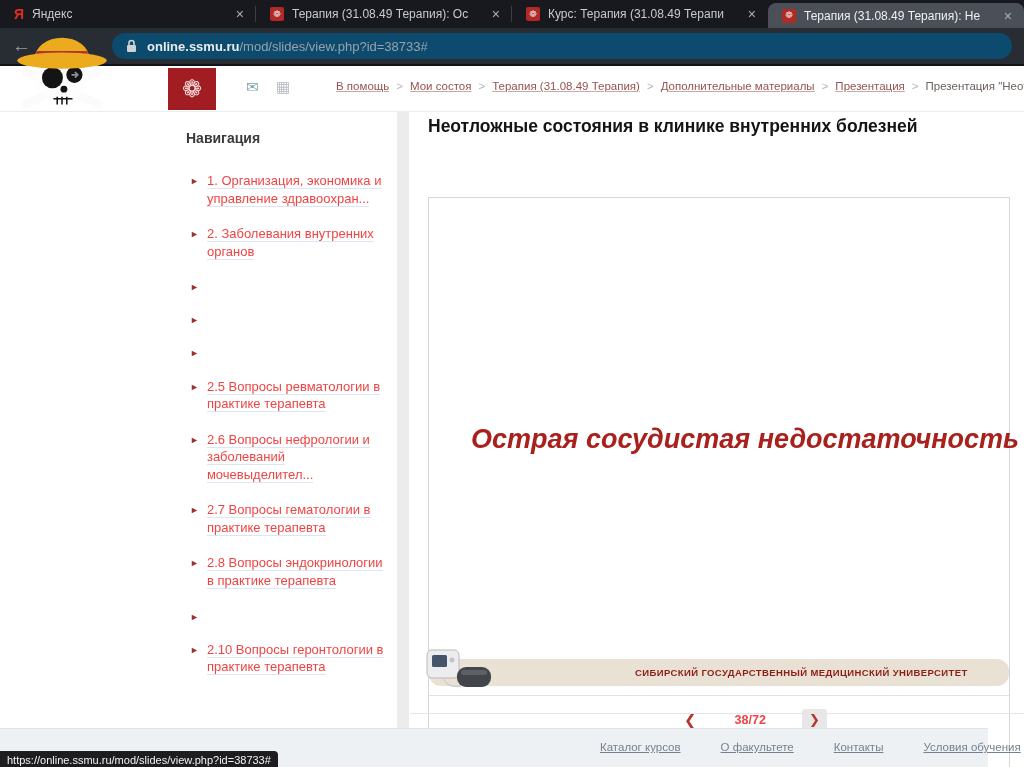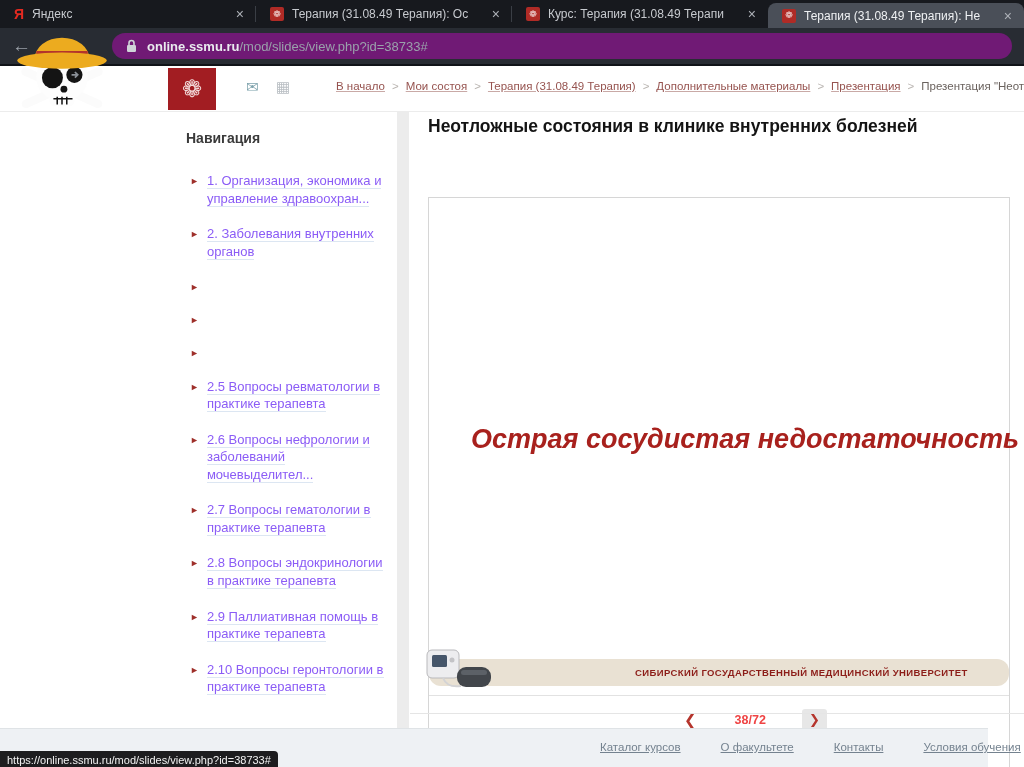--- a/index.html
+++ b/index.html
@@ -15,21 +15,21 @@
        padding:0 8px 0 14px;box-sizing:border-box;color:#c7cacf;font-size:12px;cursor:default;}
   .tab .tlabel{flex:1;white-space:nowrap;overflow:hidden;margin-left:8px;}
   .tab .tclose{color:#aeb2b8;font-size:14px;padding:0 4px;flex:0 0 auto;}
   .tab.active{background:#4a4f58;border-radius:8px 8px 0 0;color:#eff1f3;height:25px;margin-top:3px;}
   .tab .sep{position:absolute;right:0;top:6px;width:1px;height:16px;background:#3a3e45;}
   .fav-yandex{color:#e42a21;font-weight:bold;font-size:14px;line-height:14px;flex:0 0 auto;}
   .fav-ssmu{width:14px;height:14px;background:#b02b26;border-radius:2px;flex:0 0 auto;
             display:flex;align-items:center;justify-content:center;color:#f4e3e2;font-size:9px;line-height:9px;}
   .toolbar{position:absolute;left:0;top:28px;width:1024px;height:38px;background:#282c33;border-bottom:2px solid #101318;box-sizing:border-box;}
   .nav-glyph{position:absolute;color:#9aa0a8;font-size:19px;top:7px;}
-  .urlbar{position:absolute;left:112px;top:5px;width:900px;height:26px;background:#701a75;border-radius:13px;
+  .urlbar{position:absolute;left:112px;top:5px;width:900px;height:26px;background:#0c4a6e;border-radius:13px;
           display:flex;align-items:center;padding:0 14px;box-sizing:border-box;}
   .urlbar .dom{color:#e9ebee;font-size:13px;font-weight:bold;}
   .urlbar .path{color:#9aa1ab;font-size:13px;}
   .lock{margin-right:10px;flex:0 0 auto;}
   .skull{position:absolute;left:14px;top:30px;z-index:30;}
   .statusbar{position:absolute;left:0;top:751px;background:#1d1d1f;color:#f2f2f2;font-size:11px;
              padding:3px 7px;border-radius:0 4px 0 0;white-space:nowrap;z-index:40;}
   
   .siteheader{position:absolute;left:0;top:66px;width:1024px;height:46px;background:#fff;border-bottom:1px solid #ececec;box-sizing:border-box;}
   .sitelogo{position:absolute;left:168px;top:2px;width:48px;height:42px;background:#a21d22;
@@ -38,21 +38,21 @@
   .crumbs{position:absolute;left:336px;top:14px;width:688px;white-space:nowrap;overflow:hidden;
           font-size:11.5px;color:#b5b0ac;}
   .crumbs a{color:#96534f;text-decoration:underline;text-decoration-color:#c9a9a6;cursor:pointer;}
   .crumbs .cur{color:#6a625e;}
   .crumbs .csep{margin:0 7px;color:#b9b4b0;}
   
   .sidebar{position:absolute;left:186px;top:130px;width:210px;}
   .sidebar h3{margin:0 0 26px 0;font-size:14px;color:#3a3a3a;}
   .navitem{display:flex;margin-bottom:18px;line-height:1.35;font-size:13px;}
   .navitem .bullet{color:#9e2f2a;font-size:9px;margin:3px 8px 0 4px;flex:0 0 auto;}
-  .navitem a{color:#8b5cf6;text-decoration:none;border-bottom:0;cursor:pointer;width:186px;}
+  .navitem a{color:#ef4444;text-decoration:none;border-bottom:0;cursor:pointer;width:186px;}
   .navitem a span{border-bottom:1px solid #dce6f2;}
   .vdivider{position:absolute;left:397px;top:112px;width:12px;height:655px;background:#ececec;}
   
   .pagetitle{position:absolute;left:428px;top:116px;width:596px;font-size:17.5px;font-weight:600;color:#141414;white-space:nowrap;}
   .slidebox{position:absolute;left:428px;top:150px;width:582px;height:605px;background:#fff;border:1px solid #d6d6d6;box-sizing:border-box;margin-top:47px;}
   .slidetext{position:absolute;left:42px;top:226px;white-space:nowrap;z-index:5;
              font-size:27px;font-weight:bold;font-style:italic;color:#a8211d;}
   .banner{position:absolute;left:0;top:461px;width:580px;height:27px;background:#e9e1d3;
           display:flex;align-items:center;border-radius:12px;}
   .banner span{margin-left:206px;font-size:9.5px;font-weight:bold;letter-spacing:.4px;color:#8c1d18;white-space:nowrap;}
@@ -126,21 +126,21 @@
   </g>
 </svg>
 
 <div class="statusbar">https://online.ssmu.ru/mod/slides/view.php?id=38733#</div>
 
 <div class="siteheader">
   <div class="sitelogo">❁</div>
   <span class="hicon" style="left:246px;color:#7fa3ad">✉</span>
   <span class="hicon" style="left:276px;color:#b9bec3">▦</span>
   <div class="crumbs">
-    <a>В начало</a><span class="csep">&gt;</span><a>Мои состоя</a><span class="csep">&gt;</span><a>Терапия (31.08.49 Терапия)</a><span class="csep">&gt;</span><a>Дополнительные материалы</a><span class="csep">&gt;</span><a>Презентация</a><span class="csep">&gt;</span><span class="cur">Презентация "Неотложные состоя</span>
+    <a>В помощь</a><span class="csep">&gt;</span><a>Мои состоя</a><span class="csep">&gt;</span><a>Терапия (31.08.49 Терапия)</a><span class="csep">&gt;</span><a>Дополнительные материалы</a><span class="csep">&gt;</span><a>Презентация</a><span class="csep">&gt;</span><span class="cur">Презентация "Неотложные состоя</span>
   </div>
 </div>
 
 <div class="vdivider"></div>
 
 <div class="sidebar">
   <h3>Навигация</h3>
 
     <div class="navitem">
       <span class="bullet">►</span>
@@ -179,21 +179,20 @@
       <a><span>2.7 Вопросы гематологии в практике терапевта</span></a>
     </div>
 
     <div class="navitem">
       <span class="bullet">►</span>
       <a><span>2.8 Вопросы эндокринологии в практике терапевта</span></a>
     </div>
 
     <div class="navitem">
       <span class="bullet">►</span>
-      <a><span>2.9 Паллиативная помощь в практике терапевта</span></a>
     </div>
 
     <div class="navitem">
       <span class="bullet">►</span>
       <a><span>2.10 Вопросы геронтологии в практике терапевта</span></a>
     </div>
 
 </div>
 
 <div class="pagetitle">Неотложные состояния в клинике внутренних болезней</div>

